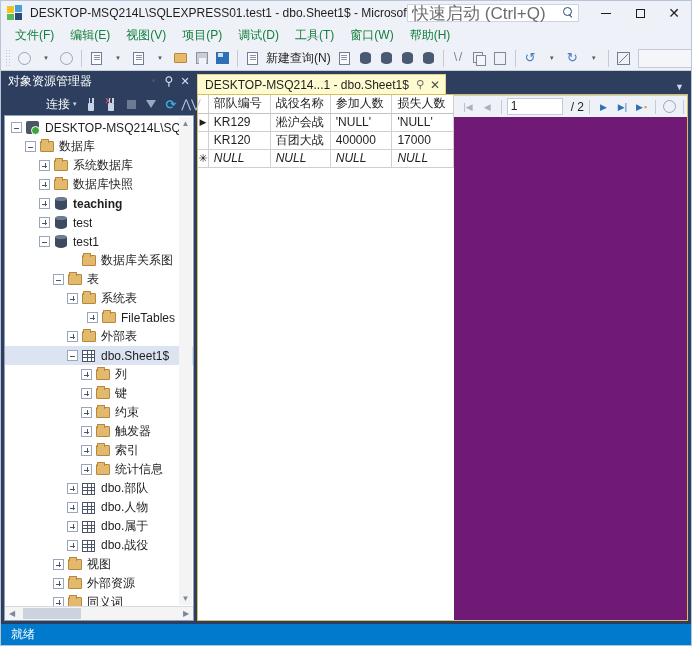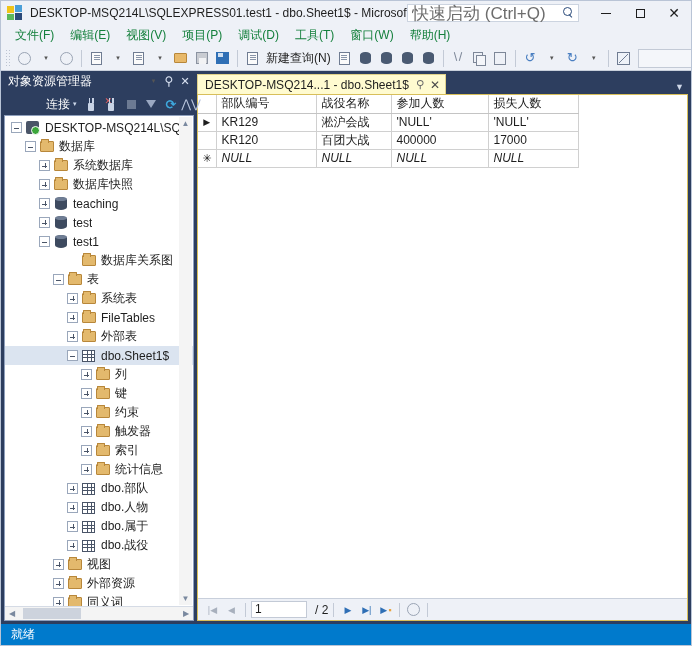--- a/index.html
+++ b/index.html
@@ -352,21 +352,21 @@
   .tab-pin { margin-left: 7px; color: #6b6b6b; font-size: 11px; }
   .tab-close { margin-left: 6px; color: #4a4a4a; font-size: 12px; line-height: 12px; }
   .tab-dropdown {
     position: absolute; right: 4px; bottom: 2px;
     color: #cfd8e8; font-size: 9px;
   }
   .doc-body {
     flex: 1;
     background: #701a75;
     border: 1px solid #d8bf5a;
-    display: flex; flex-direction: column;
+    display: flex; flex-direction: row;
     min-height: 0;
     overflow: hidden;
   }
 
   
   .grid {
     flex: 1;
     overflow: hidden;
     background: #ffffff;
   }
@@ -652,21 +652,21 @@
               </span>
               <span class="tree-label">系统数据库</span>
             </div>
             <div class="tree-row" style="padding-left: 34px;">
               <span class="expander plus"></span>
               <span class="tree-icon">
                 <i class="ti-folder"></i>
               </span>
               <span class="tree-label">数据库快照</span>
             </div>
-            <div class="tree-row" style="padding-left: 34px;">
+            <div class="tree-row" style="padding-left: 34px; font-weight: bold;">
               <span class="expander plus"></span>
               <span class="tree-icon">
                 <i class="ti-db"></i>
               </span>
               <span class="tree-label">teaching</span>
             </div>
             <div class="tree-row" style="padding-left: 34px;">
               <span class="expander plus"></span>
               <span class="tree-icon">
                 <i class="ti-db"></i>
@@ -694,21 +694,21 @@
               </span>
               <span class="tree-label">表</span>
             </div>
             <div class="tree-row" style="padding-left: 62px;">
               <span class="expander plus"></span>
               <span class="tree-icon">
                 <i class="ti-folder"></i>
               </span>
               <span class="tree-label">系统表</span>
             </div>
-            <div class="tree-row" style="padding-left: 62px;">
+            <div class="tree-row" style="padding-left: 82px;">
               <span class="expander plus"></span>
               <span class="tree-icon">
                 <i class="ti-folder"></i>
               </span>
               <span class="tree-label">FileTables</span>
             </div>
             <div class="tree-row" style="padding-left: 62px;">
               <span class="expander plus"></span>
               <span class="tree-icon">
                 <i class="ti-folder"></i>

